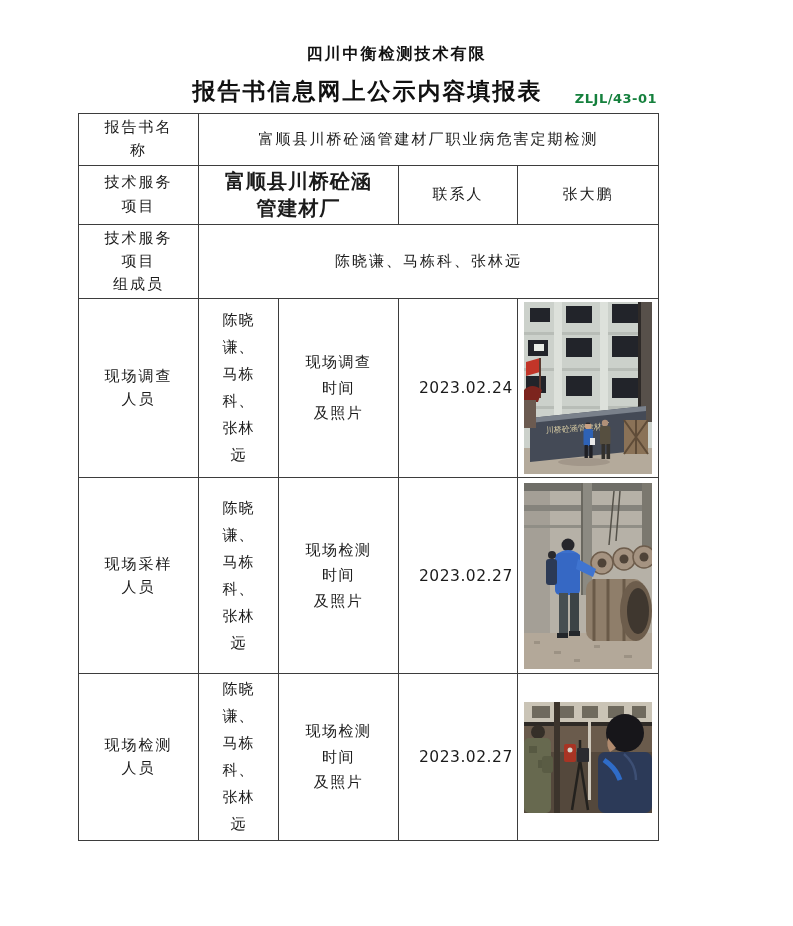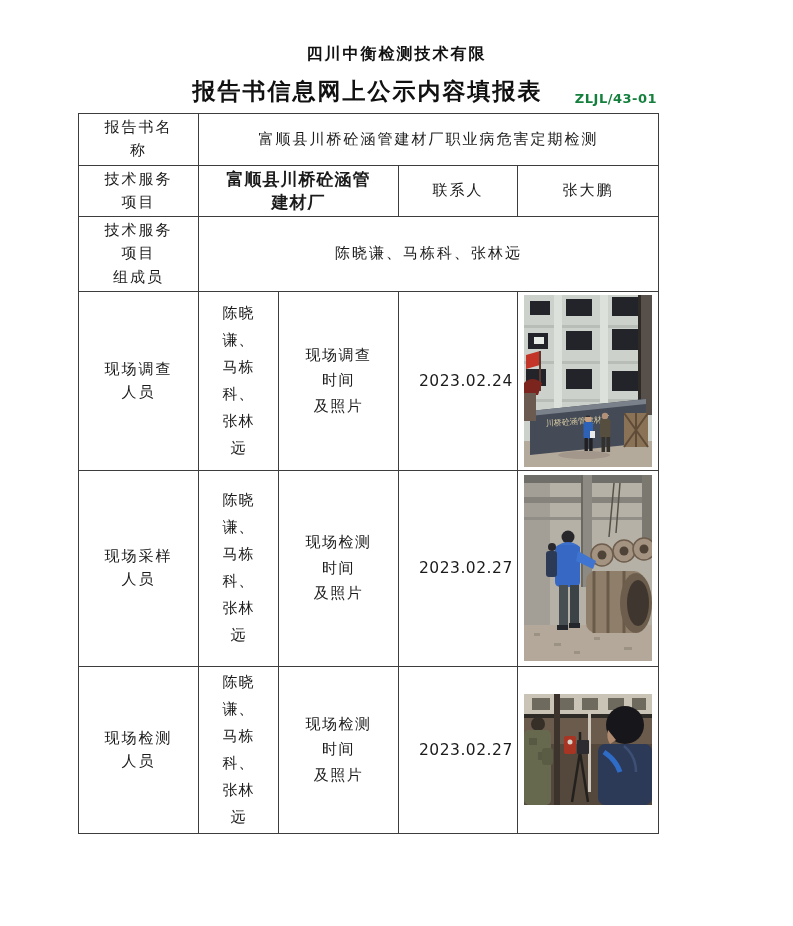--- a/index.html
+++ b/index.html
@@ -39,21 +39,21 @@
     text-align:center;vertical-align:middle;
     padding:2px 20px;
     font-size:15px;color:#1b1b1b;
     overflow:hidden;
   }
   .pre{white-space:pre-line;}
   .label{letter-spacing:2px;line-height:1.55;}
   .serif-val{letter-spacing:2px;}
   .bold-val{
     font-family:"Liberation Sans","DejaVu Sans",sans-serif;
-    font-weight:700;font-size:17px;letter-spacing:1px;
+    font-weight:700;font-size:20px;letter-spacing:1px;
   }
   .names{letter-spacing:1px;line-height:1.8;}
   .time-label{letter-spacing:1.5px;line-height:1.7;margin-left:48px;}
   .date{
     font-family:"DejaVu Sans","Liberation Sans",sans-serif;
     font-weight:400;font-size:15.5px;letter-spacing:0.5px;
   }
   .photo-cell{padding:2px 5px;}
   .photo-cell svg{display:block;margin:0 auto;background:#cfd3cd;}
   

